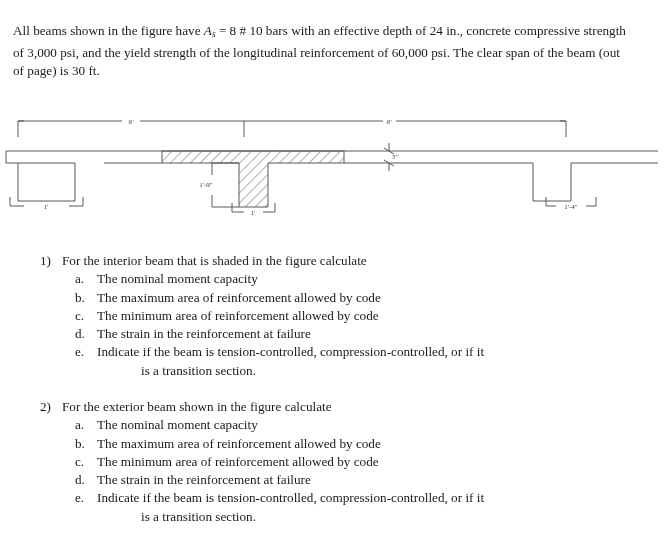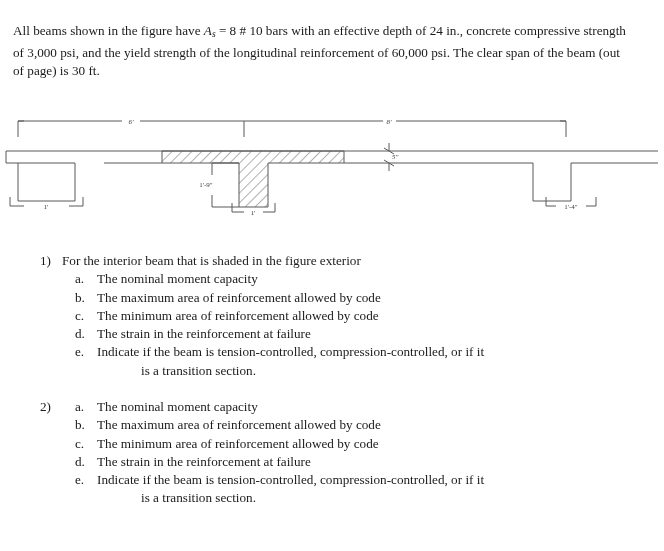--- a/index.html
+++ b/index.html
@@ -183,21 +183,21 @@
     <g stroke="#58585a" stroke-width="1" fill="none">
       <path d="M 546,92 L 546,101 M 546,101 L 556,101"></path>
       <path d="M 596,92 L 596,101 M 586,101 L 596,101"></path>
     </g>
     <text x="571" y="104" font-family="'Liberation Serif', serif" font-size="7" fill="#3a3a3c" text-anchor="middle">1'-4"</text>
   </svg>
 </div>
 
 <div class="qblock" id="q1">
   <div class="qhead">
-    <span class="qnum">1)</span><span>For the interior beam that is shaded in the figure exterior</span>
+    <span class="qnum">1)</span><span>For the interior beam that is shaded in the figure calculate</span>
   </div>
   <ul class="sublist">
     <li>
       <span class="letter">a.</span>
       <span>The nominal moment capacity</span>
     </li>
     <li>
       <span class="letter">b.</span>
       <span>The maximum area of reinforcement allowed by code</span>
     </li>
@@ -212,21 +212,21 @@
     <li>
       <span class="letter">e.</span>
       <span>Indicate if the beam is tension-controlled, compression-controlled, or if it</span>
       <span class="cont">is a transition section.</span>
     </li>
   </ul>
 </div>
 
 <div class="qblock" id="q2">
   <div class="qhead">
-    <span class="qnum">2)</span>
+    <span class="qnum">2)</span><span>For the exterior beam shown in the figure calculate</span>
   </div>
   <ul class="sublist">
     <li>
       <span class="letter">a.</span>
       <span>The nominal moment capacity</span>
     </li>
     <li>
       <span class="letter">b.</span>
       <span>The maximum area of reinforcement allowed by code</span>
     </li>

